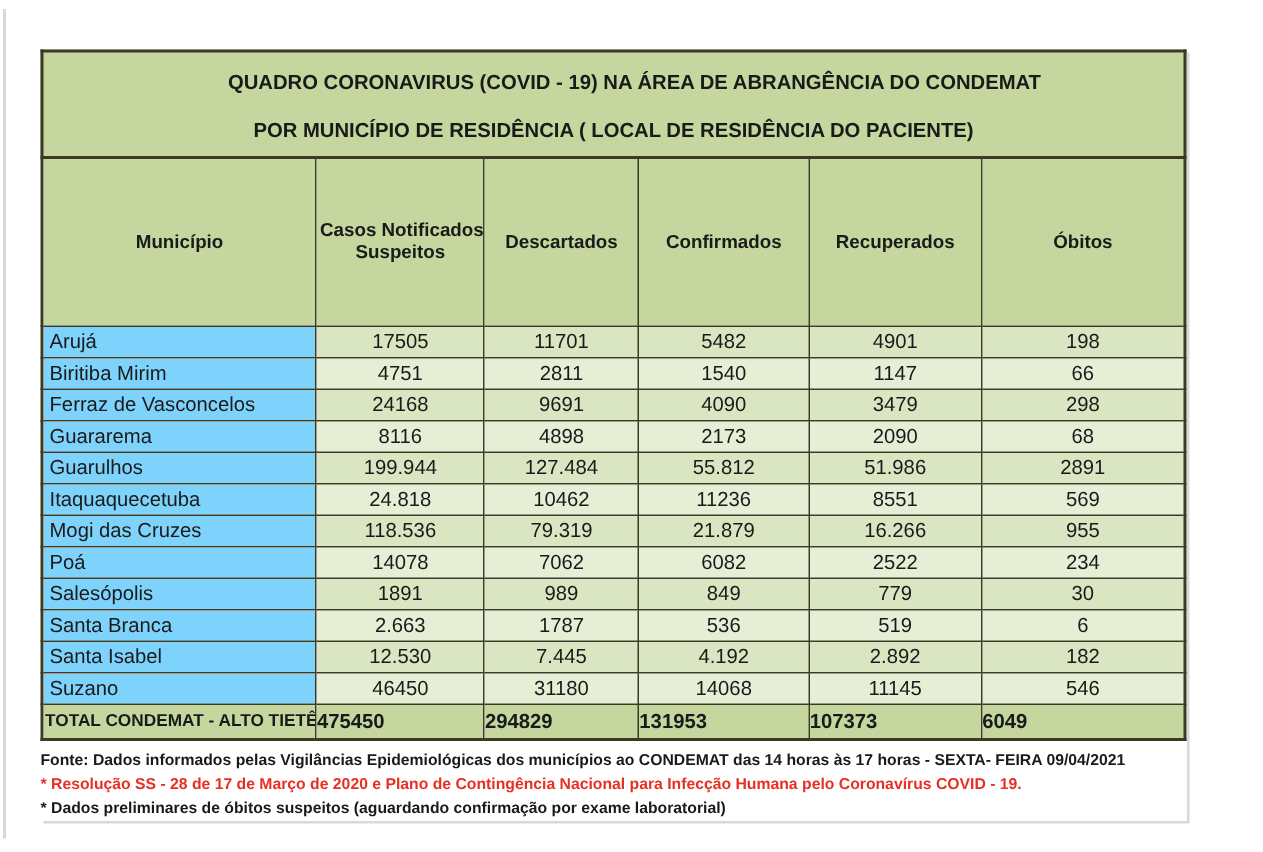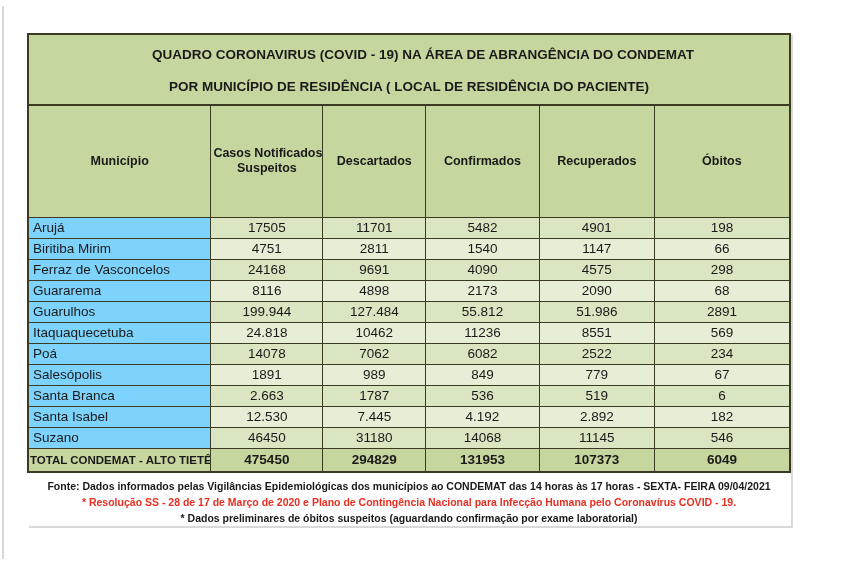--- a/index.html
+++ b/index.html
@@ -76,27 +76,26 @@
   tbody tr:nth-child(even) td.num { background: var(--row-green-b); }
   tfoot td {
     background: var(--band-green);
     font-weight: bold;
     height: 22px;
     border-top: 2px solid var(--border-dark);
     padding: 0;
     line-height: 22px;
   }
   tfoot td.total-label { font-size: 11.5px; text-align: left; padding-left: 1px; }
-  tfoot td.num { text-align: center; font-size: 13.5px; }
+  tfoot td.num { text-align: left; font-size: 13.5px; }
   .footnotes {
     margin-top: 5px;
     font-weight: bold;
     font-size: 10.5px;
     line-height: 16px;
-    text-align: center;
   }
   .footnote-red { color: var(--footnote-red); }
 </style>
 </head>
 <body>
 
 <div class="edge-line"></div>
 
 <div class="sheet">
 
@@ -152,21 +151,21 @@
         <td class="num">2811</td>
         <td class="num">1540</td>
         <td class="num">1147</td>
         <td class="num">66</td>
       </tr>
       <tr>
         <td class="muni">Ferraz de Vasconcelos</td>
         <td class="num">24168</td>
         <td class="num">9691</td>
         <td class="num">4090</td>
-        <td class="num">4575</td>
+        <td class="num">3479</td>
         <td class="num">298</td>
       </tr>
       <tr>
         <td class="muni">Guararema</td>
         <td class="num">8116</td>
         <td class="num">4898</td>
         <td class="num">2173</td>
         <td class="num">2090</td>
         <td class="num">68</td>
       </tr>
@@ -180,34 +179,42 @@
       </tr>
       <tr>
         <td class="muni">Itaquaquecetuba</td>
         <td class="num">24.818</td>
         <td class="num">10462</td>
         <td class="num">11236</td>
         <td class="num">8551</td>
         <td class="num">569</td>
       </tr>
       <tr>
+        <td class="muni">Mogi das Cruzes</td>
+        <td class="num">118.536</td>
+        <td class="num">79.319</td>
+        <td class="num">21.879</td>
+        <td class="num">16.266</td>
+        <td class="num">955</td>
+      </tr>
+      <tr>
         <td class="muni">Poá</td>
         <td class="num">14078</td>
         <td class="num">7062</td>
         <td class="num">6082</td>
         <td class="num">2522</td>
         <td class="num">234</td>
       </tr>
       <tr>
         <td class="muni">Salesópolis</td>
         <td class="num">1891</td>
         <td class="num">989</td>
         <td class="num">849</td>
         <td class="num">779</td>
-        <td class="num">67</td>
+        <td class="num">30</td>
       </tr>
       <tr>
         <td class="muni">Santa Branca</td>
         <td class="num">2.663</td>
         <td class="num">1787</td>
         <td class="num">536</td>
         <td class="num">519</td>
         <td class="num">6</td>
       </tr>
       <tr>

